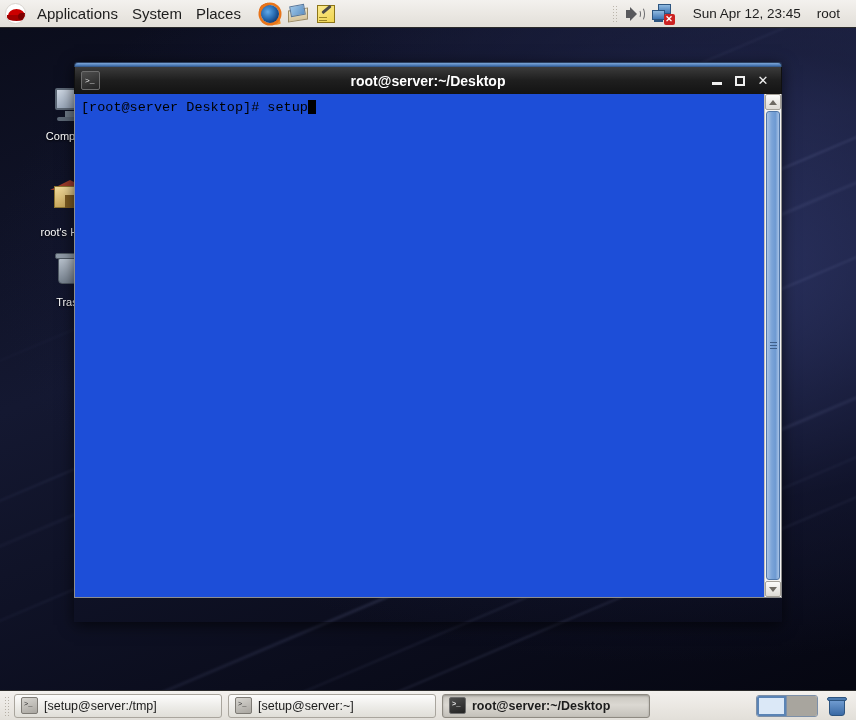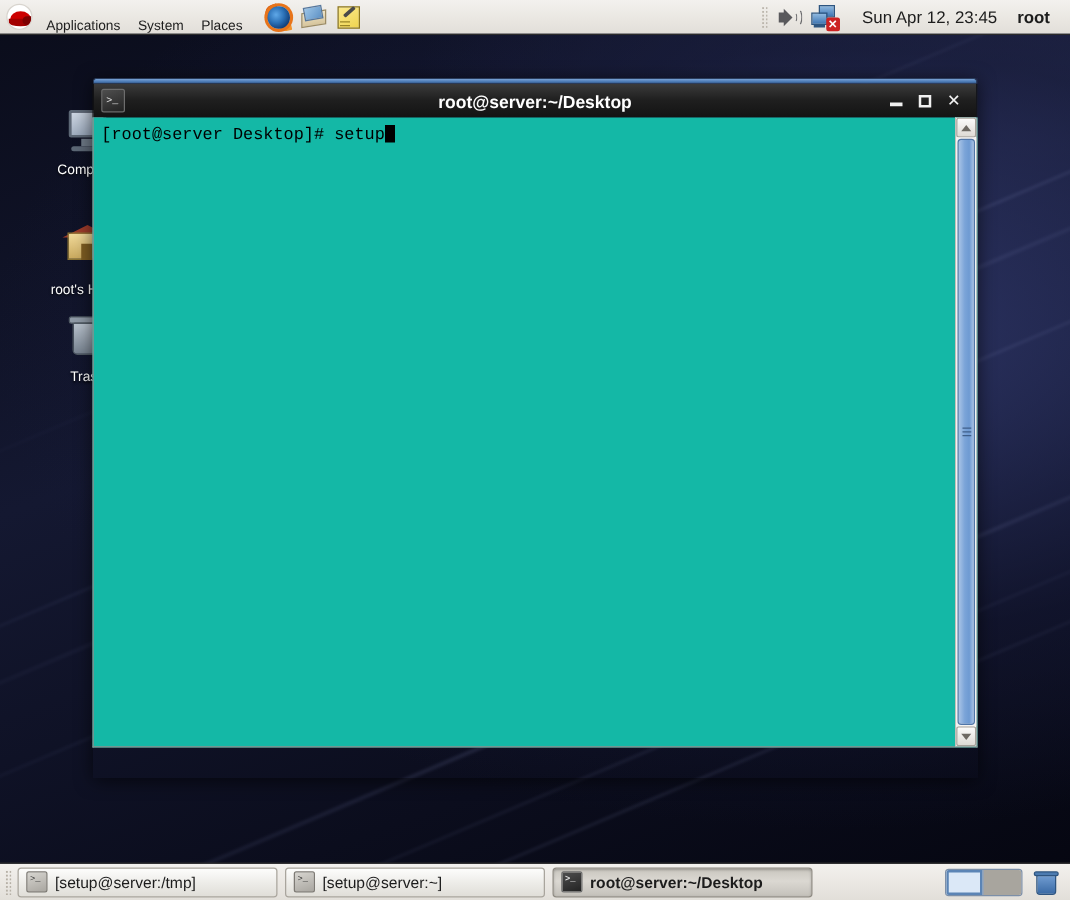--- a/index.html
+++ b/index.html
@@ -36,22 +36,22 @@
   .streak.s7 { top:660px; transform:rotate(-23deg); opacity:.30; }
 
   
   #top-panel {
     position:absolute; top:0; left:0; width:856px; height:28px;
     background:linear-gradient(180deg,#f3f1ee 0%, #eae7e2 55%, #e2dfd9 100%);
     border-bottom:1px solid #2b2b2b;
     display:flex; align-items:center; z-index:50;
   }
   .panel-menu {
-    display:flex; align-items:flex-end; height:100%;
-    padding:0 7px; font-size:11px; color:#1d1d1d; cursor:pointer;
+    display:flex; align-items:center; height:100%;
+    padding:0 7px; font-size:15px; color:#1d1d1d; cursor:pointer;
   }
   .rh-logo {
     width:21px; height:21px; border-radius:50%;
     background:#ffffff; position:relative; margin:0 4px 0 5px;
     border:1px solid #d8d4ce; overflow:hidden; flex:none;
   }
   .rh-logo .hat {
     position:absolute; left:2px; top:5px; width:17px; height:9px;
     background:#cc0000; border-radius:55% 55% 45% 45% / 80% 80% 30% 30%;
   }
@@ -138,21 +138,21 @@
   }
   .ico-net .base {
     position:absolute; left:3px; top:17px; width:9px; height:2px; background:#2d5580;
   }
   .ico-net .x {
     position:absolute; right:0px; bottom:0px; width:11px; height:11px;
     background:#cc2222; border-radius:2px; color:#fff; font-size:9px; line-height:10px;
     text-align:center; font-weight:bold;
   }
   .panel-clock { font-size:13.5px; color:#1d1d1d; padding:0 8px; cursor:pointer; }
-  .panel-user { font-size:13.5px; color:#1d1d1d; font-weight:bold; padding:0 8px; cursor:pointer; }
+  .panel-user { font-size:13.5px; color:#1d1d1d; font-weight:normal; padding:0 8px; cursor:pointer; }
 
   
   .desk-icon {
     position:absolute; width:76px; text-align:center; cursor:pointer;
     color:#ffffff; font-size:11px; text-shadow:0 1px 2px #000; z-index:5;
   }
   .desk-icon .glyph { width:46px; height:44px; margin:0 auto 2px; position:relative; }
   
   .gl-computer .scr {
     position:absolute; left:8px; top:4px; width:30px; height:22px;
@@ -234,21 +234,21 @@
     border-bottom:1px solid #c9c6c0;
     display:flex; align-items:center; padding-left:8px;
   }
   .menu-item {
     font-size:13px; color:#1c1c1c; padding:2px 8px; cursor:pointer; border-radius:2px;
   }
   .menu-item u { text-decoration:underline; }
 
   .term-body {
     width:100%; height:calc(100% - 5px - 27px - 24px);
-    background:#14b8a6;
+    background:#1d4ed8;
     border:1px solid #8d8d8d; border-top:none;
     display:flex; position:relative;
   }
   .term-text {
     flex:1; padding:6px 4px 4px 6px;
     font-family:"Liberation Mono", monospace;
     font-size:13.5px; line-height:16px; color:#000000;
     white-space:pre; overflow:hidden;
   }
   .cursor-block {

